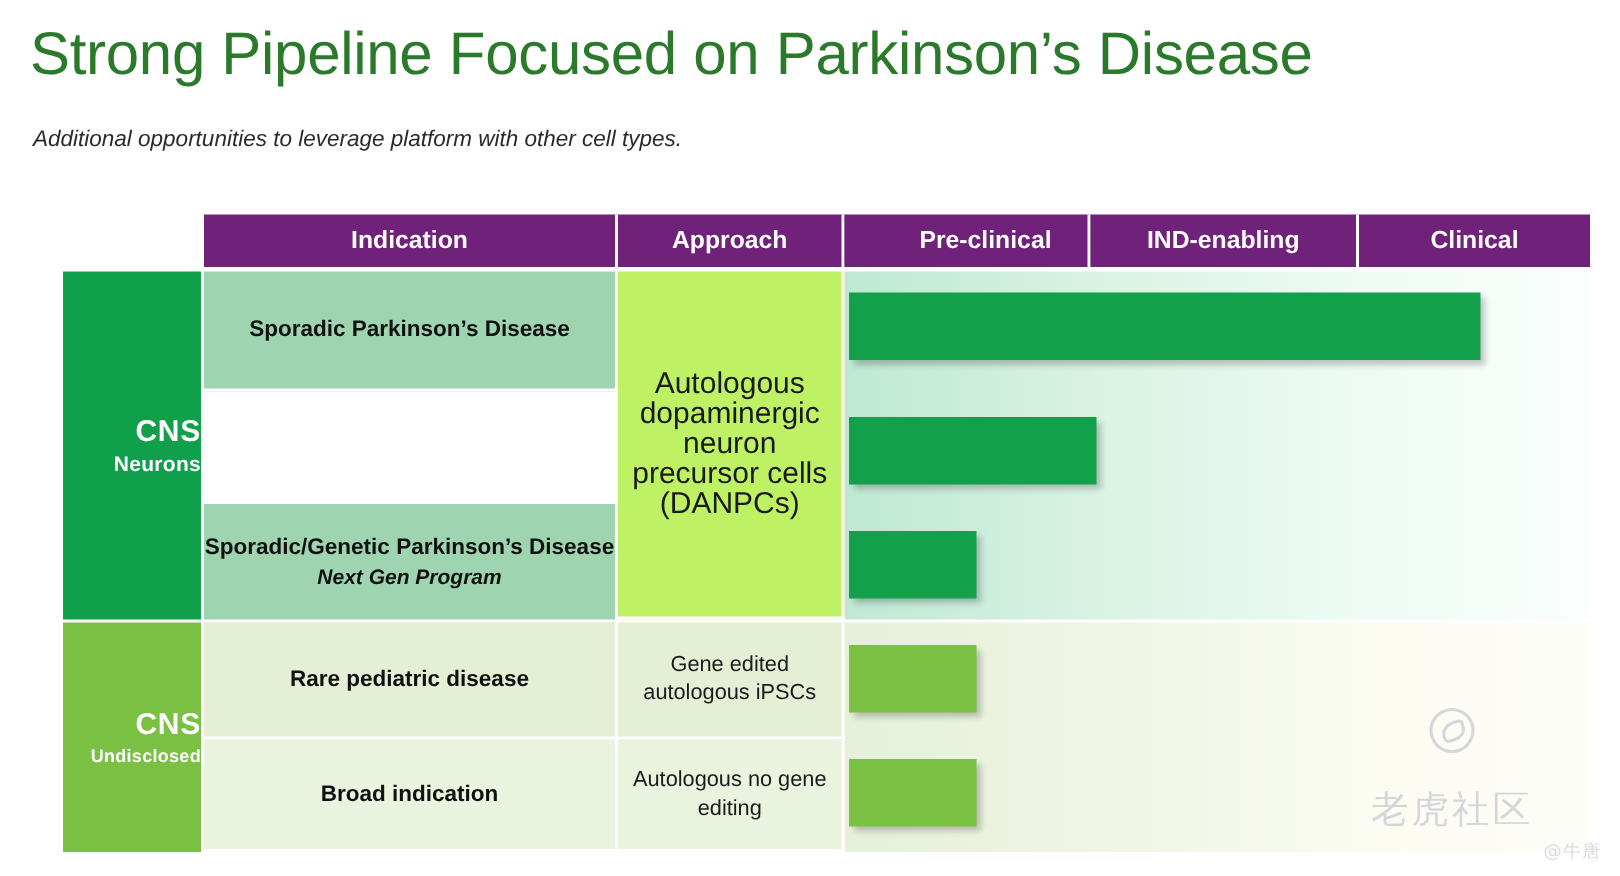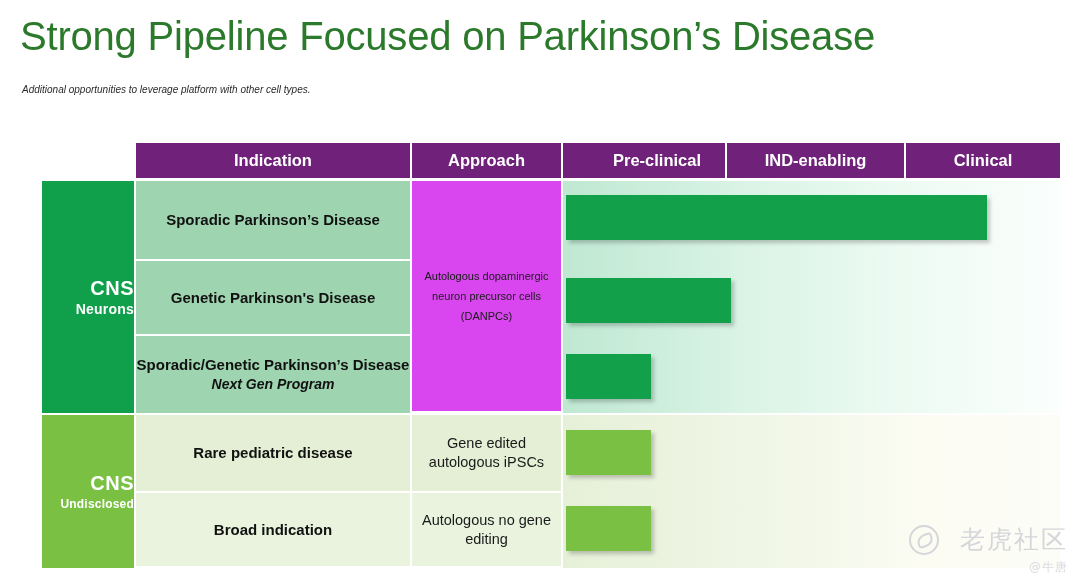--- a/index.html
+++ b/index.html
@@ -25,21 +25,21 @@
     line-height: 48px;
     font-weight: 400;
     color: #2b7a2b;
     letter-spacing: -0.2px;
     white-space: nowrap;
   }
   .slide-subtitle {
     position: absolute;
     left: 22px;
     top: 84px;
-    font-size: 10px;
+    font-size: 15px;
     font-style: italic;
     color: #2a2a2a;
     white-space: nowrap;
   }
 
   
   .pipeline {
     position: absolute;
     left: 42px;
     top: 143px;
@@ -185,29 +185,29 @@
   .tint-b { background: #e4efd5; }
   .tint-b2 { background: #eaf3de; }
 
   
   .approach-merged {
     position: absolute;
     left: 276px;
     top: 0;
     width: 151px;
     height: 232px;
-    background: #d946ef;
+    background: #bef264;
     border-right: 2px solid #ffffff;
     border-bottom: 2px solid #ffffff;
     box-sizing: border-box;
     display: flex;
     align-items: center;
     justify-content: center;
     text-align: center;
-    font-size: 11px;
+    font-size: 20px;
     color: #1a1a1a;
     line-height: 20px;
     padding: 0 6px;
     z-index: 3;
   }
 
   
   .bar {
     position: absolute;
     height: 45px;
@@ -226,20 +226,21 @@
     text-align: right;
     color: #d4d6da;
     z-index: 9;
     pointer-events: none;
   }
   .wm-top {
     display: flex;
     align-items: center;
     justify-content: flex-end;
     gap: 21px;
+    flex-direction: column;
   }
   .wm-logo {
     width: 26px; height: 26px;
     border: 2px solid #d4d6da;
     border-radius: 50%;
     position: relative;
     flex: 0 0 auto;
   }
   .wm-logo::before {
     content: "";
@@ -292,23 +293,20 @@
   <div class="body-area">
 
     <div class="phase-bg">
       <div class="band-a"></div>
       <div class="band-b"></div>
     </div>
 
     <div class="row" style="top:0; height:80px;">
       <div class="cell cell-indication tint-a">Sporadic Parkinson’s Disease</div>
     </div>
-    <div class="row" style="top:80px; height:75px;">
-      <div class="cell cell-indication tint-a">Genetic Parkinson's Disease</div>
-    </div>
     <div class="row" style="top:155px; height:79px;">
       <div class="cell cell-indication tint-a">
         <span>Sporadic/Genetic Parkinson’s Disease</span>
         <span class="cell-sub">Next Gen Program</span>
       </div>
     </div>
 
     <div class="approach-merged">Autologous dopaminergic neuron precursor cells (DANPCs)</div>
 
     <div class="row" style="top:234px; height:78px;">

